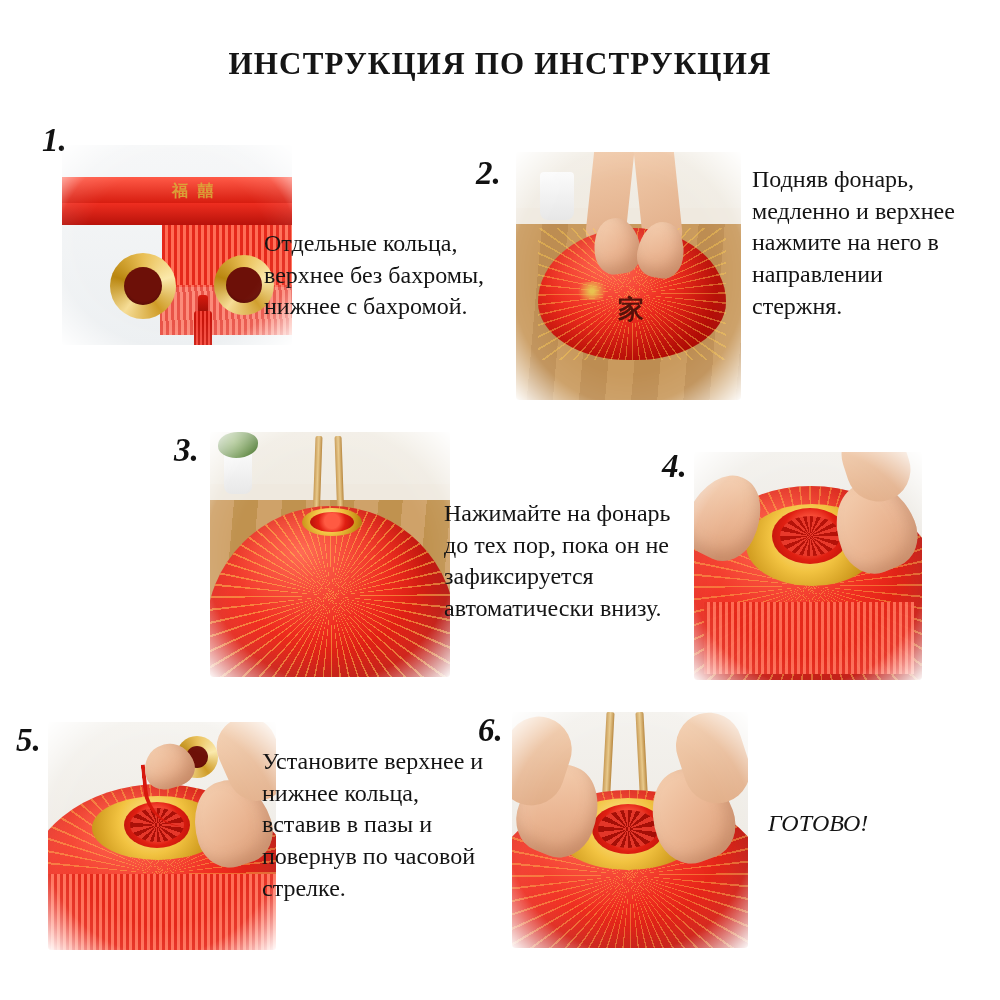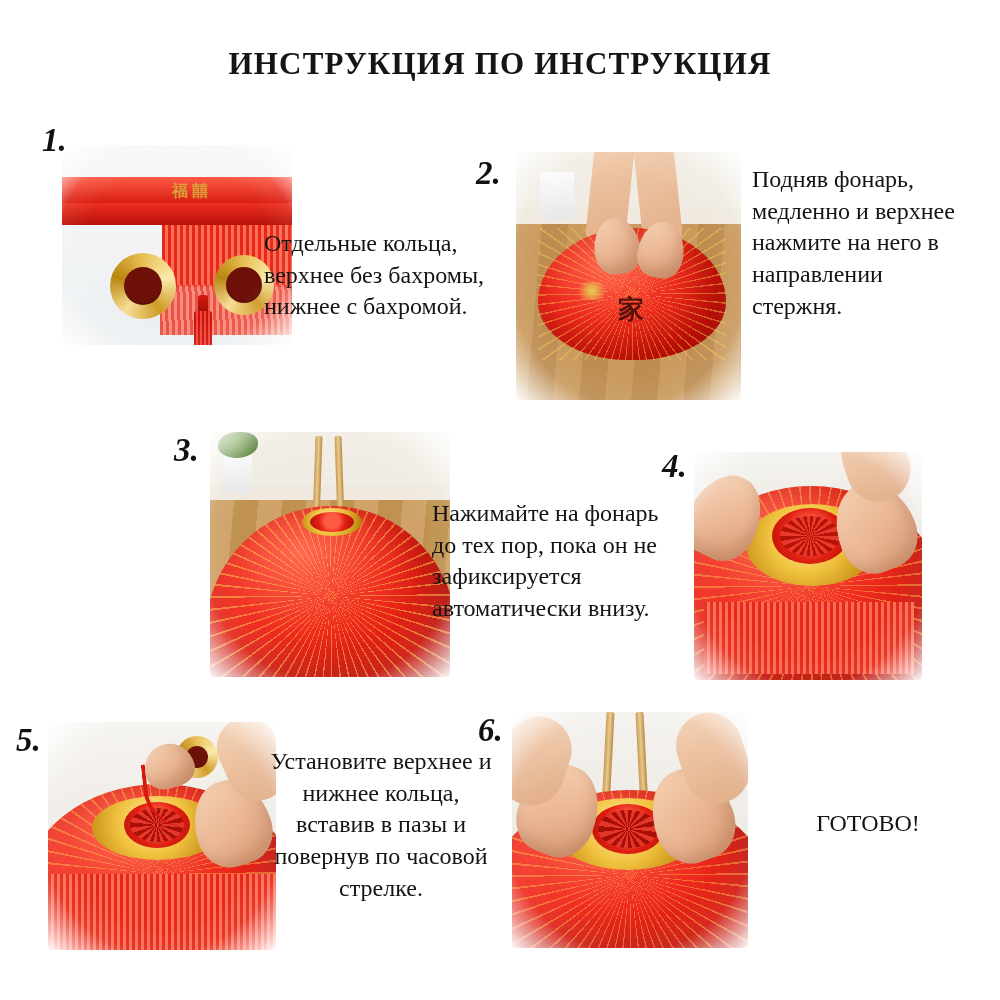--- a/index.html
+++ b/index.html
@@ -41,23 +41,23 @@
     color: #111111;
   }
   .step-text {
     position: absolute;
     font-family: "Liberation Serif", serif;
     font-size: 24px;
     line-height: 1.32;
     color: #141414;
   }
   .step-text.center {
-    text-align: center;
   }
   .step-text.italic {
+    font-style: italic;
   }
 
   
   .photo {
     position: absolute;
     overflow: hidden;
     border-radius: 3px;
     background: #f3f3f3;
     -webkit-mask-image: radial-gradient(ellipse 72% 72% at 50% 50%, #000 55%, rgba(0,0,0,0.92) 72%, rgba(0,0,0,0) 99%);
     mask-image: radial-gradient(ellipse 72% 72% at 50% 50%, #000 55%, rgba(0,0,0,0.92) 72%, rgba(0,0,0,0) 99%);
@@ -144,21 +144,21 @@
     background: radial-gradient(circle at 50% 45%, #6d1008 0 60%, #3c0703 100%);
   }
   .tassel {
     position: absolute;
     background: linear-gradient(#d81a0e, #a01007);
     border-radius: 3px;
   }
   .char {
     position: absolute;
     color: #2b0a05;
-    font-family: Liberation Serif, serif;
+    font-family: Liberation Mono, monospace;
     font-weight: bold;
     opacity: .85;
   }
   .plantpot {
     position: absolute;
     background: linear-gradient(#fbfbfb, #e7e7e7);
     border-radius: 4px 4px 8px 8px;
   }
   .leafy {
     position: absolute;
@@ -234,21 +234,21 @@
     <div class="rod" style="left:104px; top:4px; width:7px; height:86px; transform:rotate(2deg);"></div>
     <div class="rod" style="left:126px; top:4px; width:7px; height:86px; transform:rotate(-2deg);"></div>
 
     <div class="lantern-ball" style="left:-4px; top:74px; width:250px; height:180px; border-radius:50% 50% 6% 6% / 70% 70% 10% 10%;"></div>
     <div class="ribs" style="left:-4px; top:74px; width:250px; height:180px; border-radius:50% 50% 6% 6% / 70% 70% 10% 10%; opacity:.9;"></div>
 
     <div class="disc-gold" style="left:92px; top:76px; width:60px; height:28px;"></div>
     <div class="disc" style="left:100px; top:80px; width:44px; height:20px;"></div>
   </div>
 
-  <div class="step-text" style="left:432px; top:498px; width:230px;">Нажимайте на фонарь до тех пор, пока он не зафиксируется автоматически внизу.</div>
+  <div class="step-text" style="left:444px; top:498px; width:230px;">Нажимайте на фонарь до тех пор, пока он не зафиксируется автоматически внизу.</div>
 </div>
 
 <div class="step">
   <div class="step-num" style="left:662px; top:448px;">4.</div>
 
   <div class="photo" style="left:694px; top:452px; width:228px; height:228px;">
     <div class="bg" style="background:linear-gradient(#f3f1ed,#e6e2da);"></div>
     <div class="lantern-ball" style="left:-18px; top:34px; width:270px; height:200px; border-radius:50% 50% 10% 10% / 60% 60% 12% 12%;"></div>
     <div class="ribs" style="left:-18px; top:34px; width:270px; height:200px; border-radius:50% 50% 10% 10% / 60% 60% 12% 12%;"></div>
 

